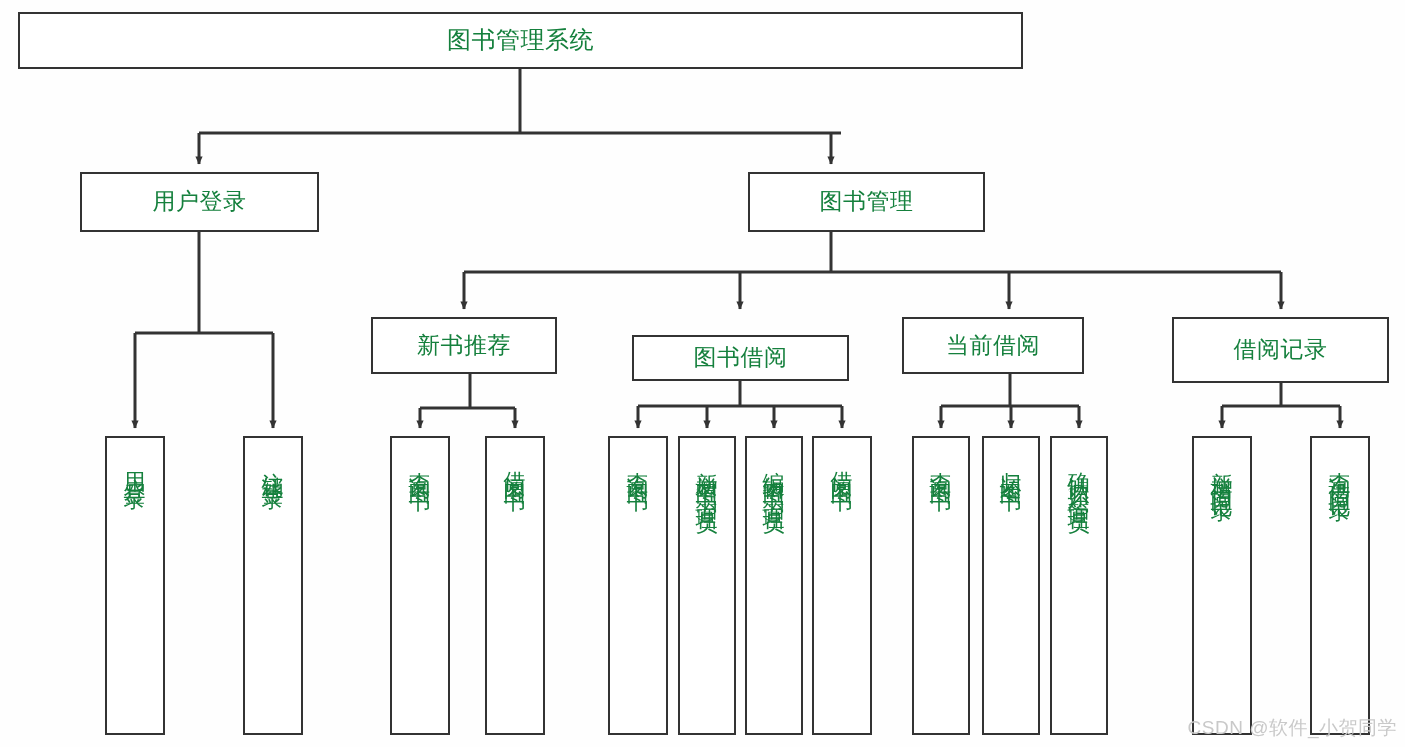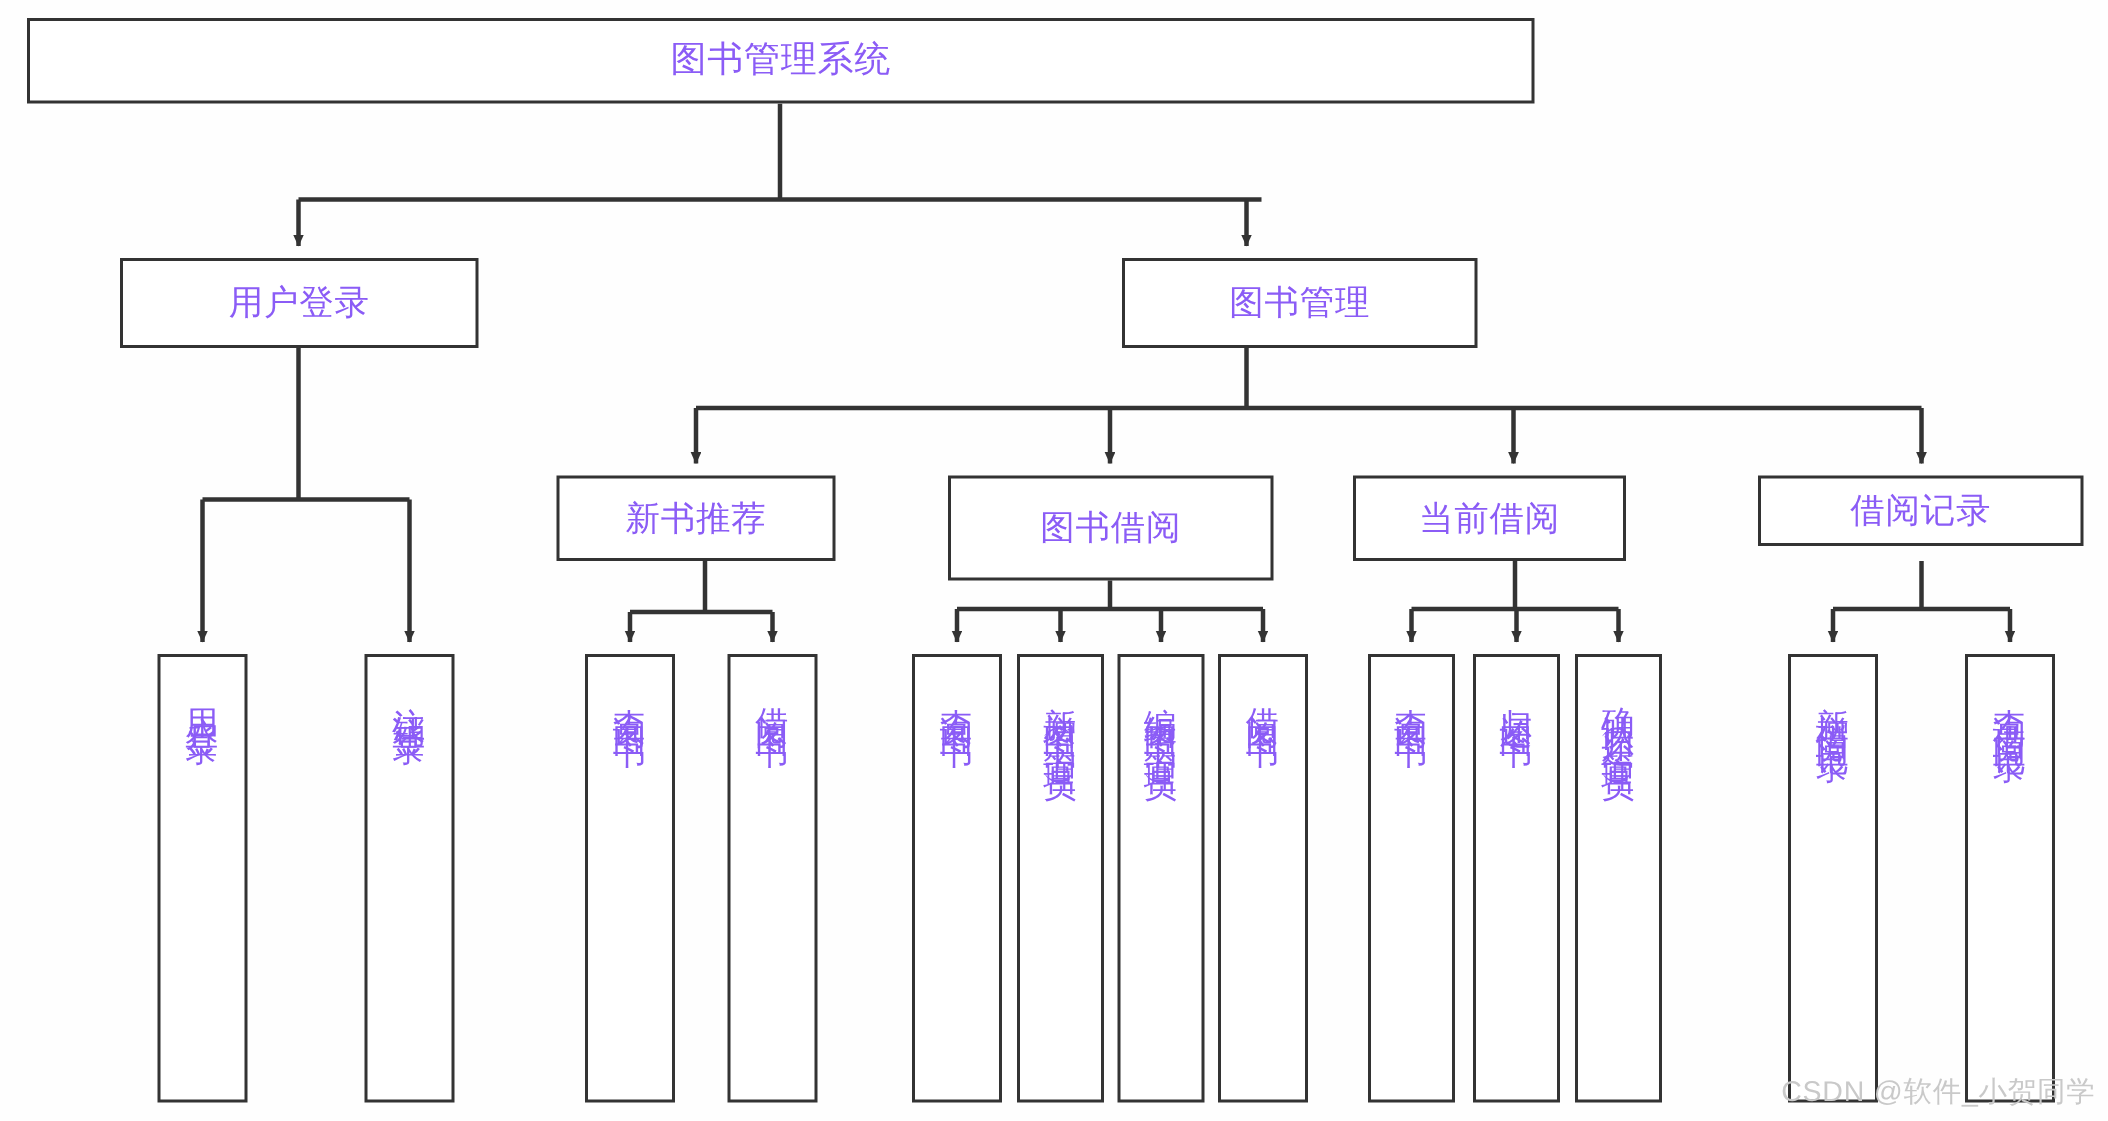--- a/index.html
+++ b/index.html
@@ -27,21 +27,21 @@
     pointer-events: none;
   }
   .node {
     position: absolute;
     box-sizing: border-box;
     border: 2.5px solid #333333;
     background: #ffffff;
     display: flex;
     align-items: center;
     justify-content: center;
-    color: #8b5cf6;
+    color: #15803d;
     text-align: center;
   }
   .node.horiz {
     font-size: 23px;
     letter-spacing: 0.5px;
     line-height: 1.2;
   }
   .node.root {
     font-size: 24px;
   }
@@ -139,27 +139,27 @@
         <span>用户登录</span>
       </div>
       <div class="node horiz" style="left: 748px; top: 172px; width: 237px; height: 60px;">
         <span>图书管理</span>
       </div>
     </div>
   <div id="level3-container">
       <div class="node horiz" style="left: 371px; top: 317px; width: 186px; height: 57px;">
         <span>新书推荐</span>
       </div>
-      <div class="node horiz" style="left: 632px; top: 317px; width: 217px; height: 70px;">
+      <div class="node horiz" style="left: 632px; top: 335px; width: 217px; height: 46px;">
         <span>图书借阅</span>
       </div>
       <div class="node horiz" style="left: 902px; top: 317px; width: 182px; height: 57px;">
         <span>当前借阅</span>
       </div>
-      <div class="node horiz" style="left: 1172px; top: 317px; width: 217px; height: 47px;">
+      <div class="node horiz" style="left: 1172px; top: 317px; width: 217px; height: 66px;">
         <span>借阅记录</span>
       </div>
     </div>
   <div id="leaves-container">
       <div class="node leaf" style="left: 105px; top: 436px; width: 60px; height: 299px;">
         <span class="vtext">用户登录</span>
       </div>
       <div class="node leaf" style="left: 243px; top: 436px; width: 60px; height: 299px;">
         <span class="vtext">注销登录</span>
       </div>

